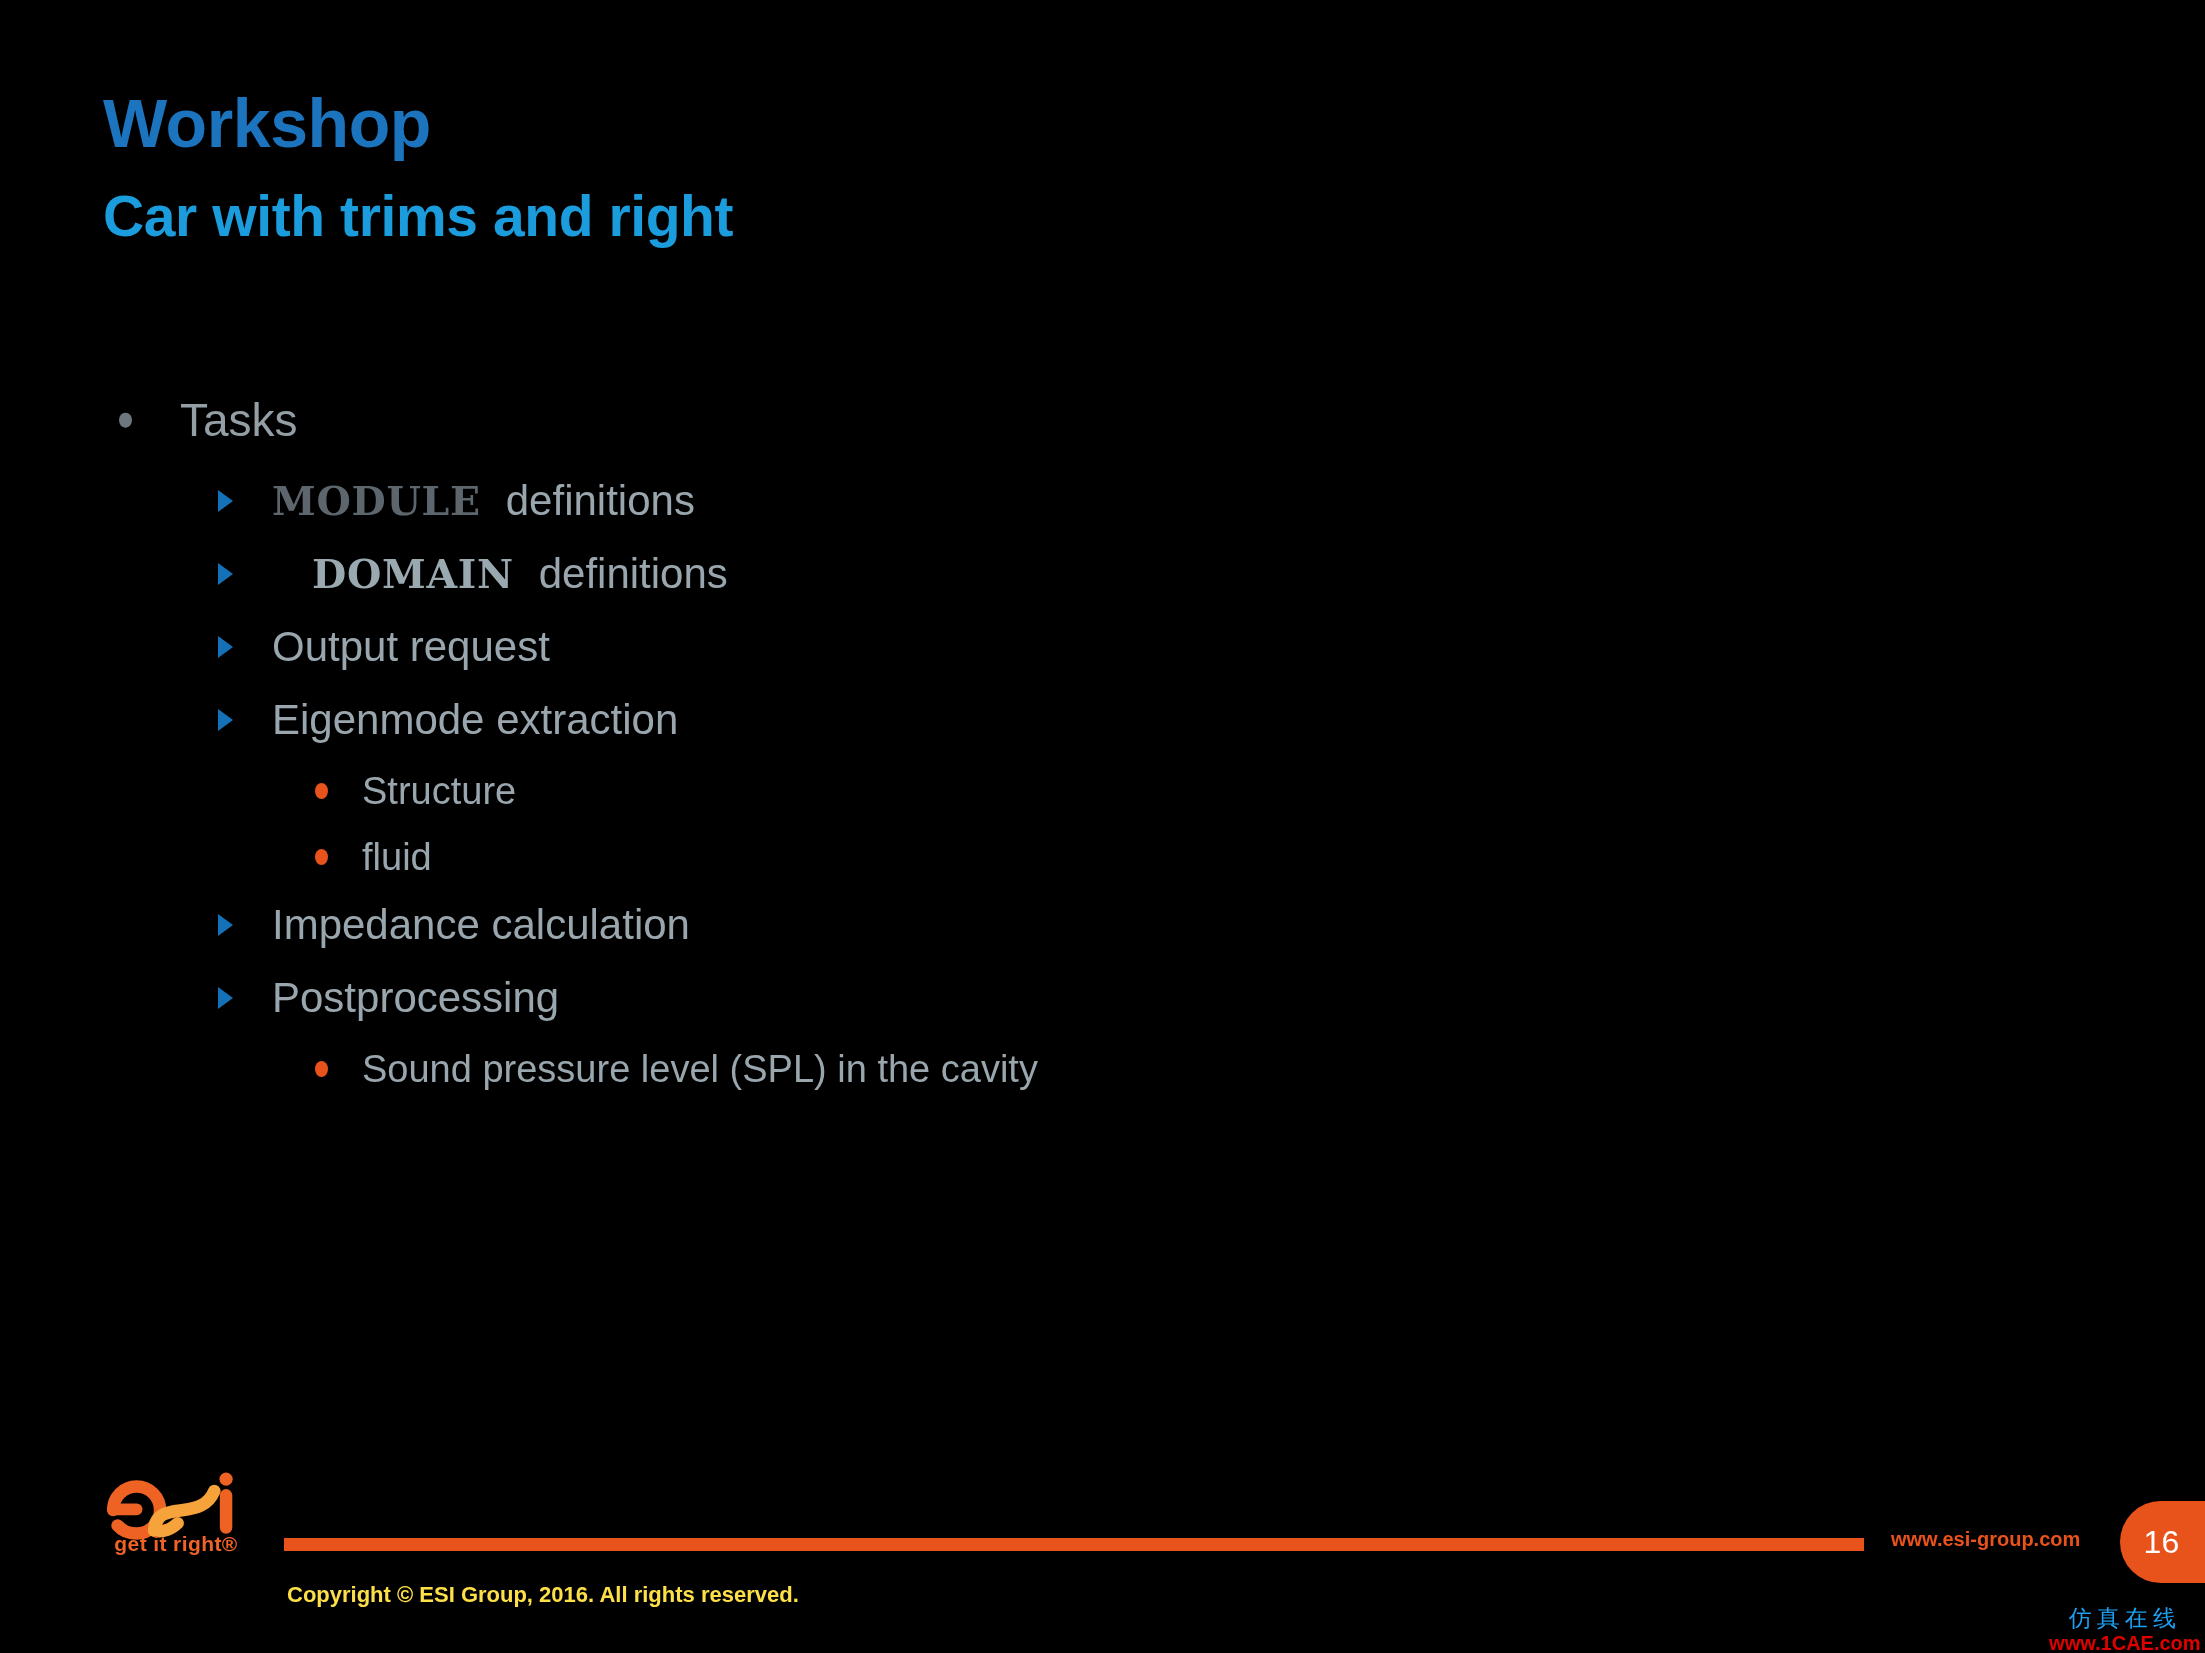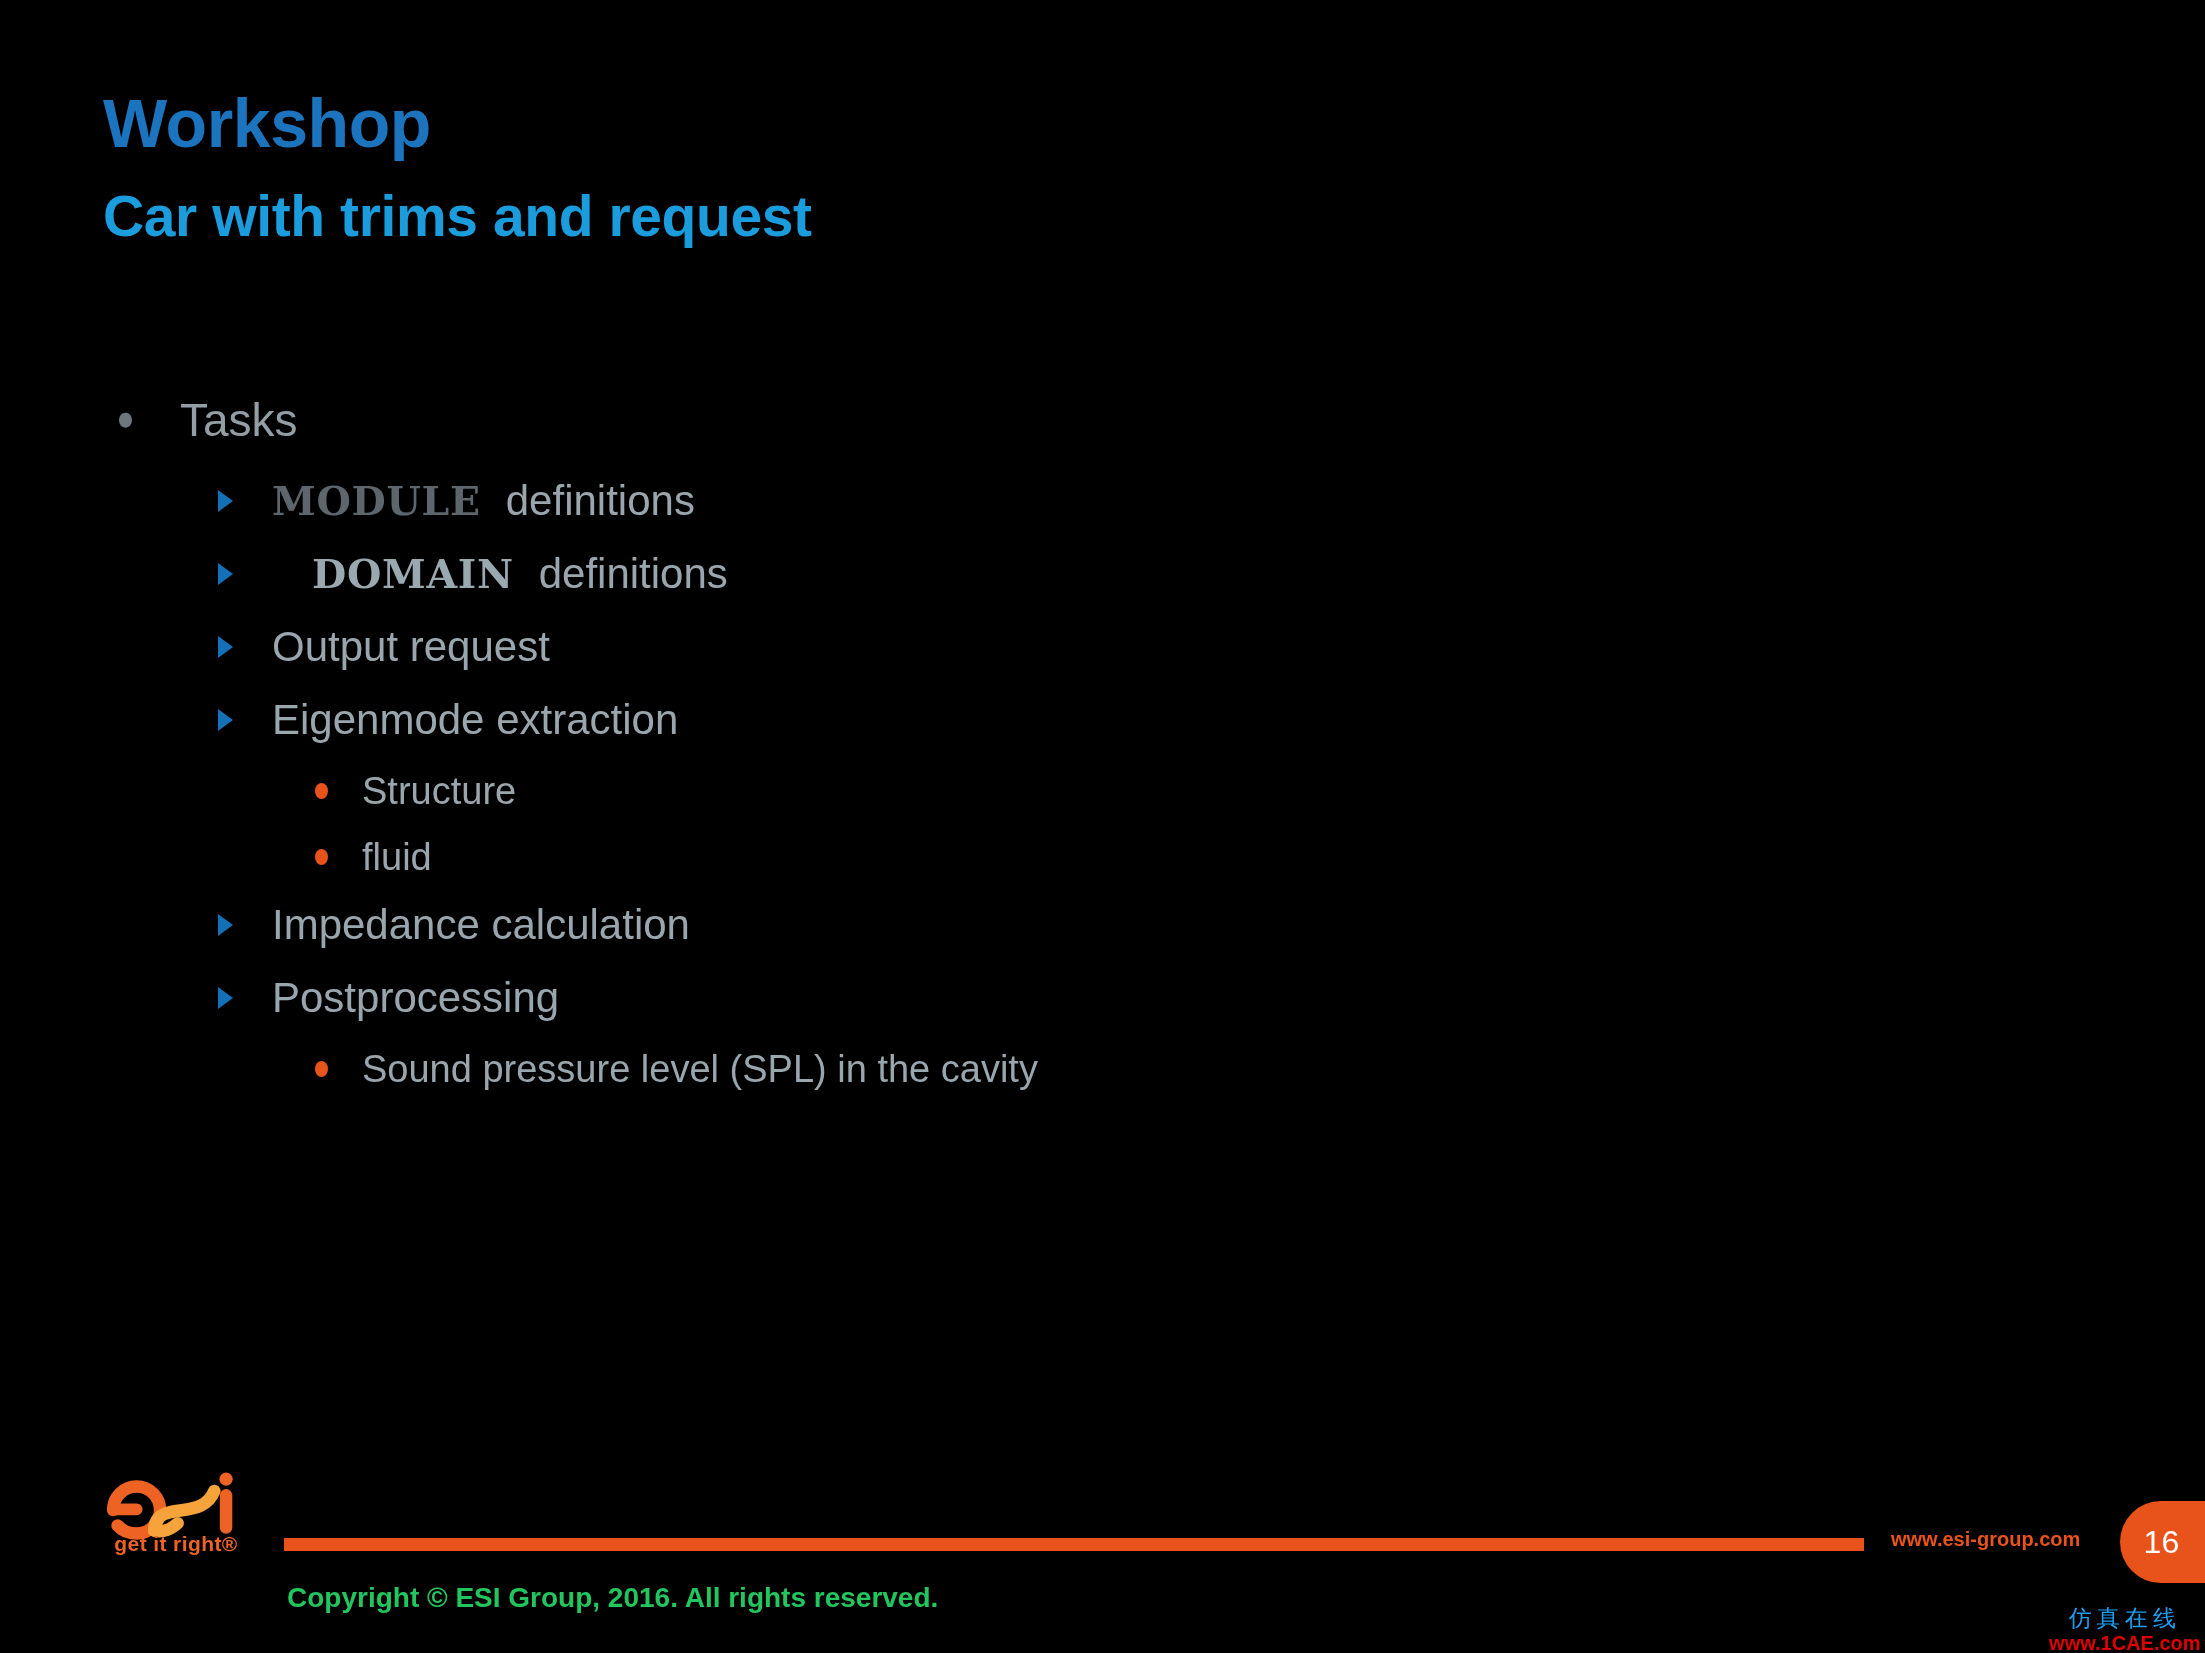--- a/index.html
+++ b/index.html
@@ -186,23 +186,23 @@
     text-align: center;
     color: #ffffff;
     font-size: 32px;
     line-height: 1;
   }
 
   #copyright {
     position: absolute;
     left: 287px;
     top: 1582px;
-    font-size: 28px;
-    font-weight: 700;
-    color: #22c55e;
+    font-size: 22px;
+    font-weight: 700;
+    color: #fde047;
     white-space: nowrap;
   }
 
   
   #watermark {
     position: absolute;
     right: 4.4px;
     bottom: 1.5px;
     text-align: center;
     line-height: 1;
@@ -223,21 +223,21 @@
     display: block;
   }
 </style>
 </head>
 <body>
 
 <div id="slide">
 
   <div id="title-block">
     <div class="slide-title">Workshop</div>
-    <div class="slide-subtitle">Car with trims and request</div>
+    <div class="slide-subtitle">Car with trims and right</div>
   </div>
 
   <div id="body-block">
 
     <div class="lvl1">
       <span class="bullet-dot"></span>
       <span>Tasks</span>
     </div>
 
     <div class="lvl2">

